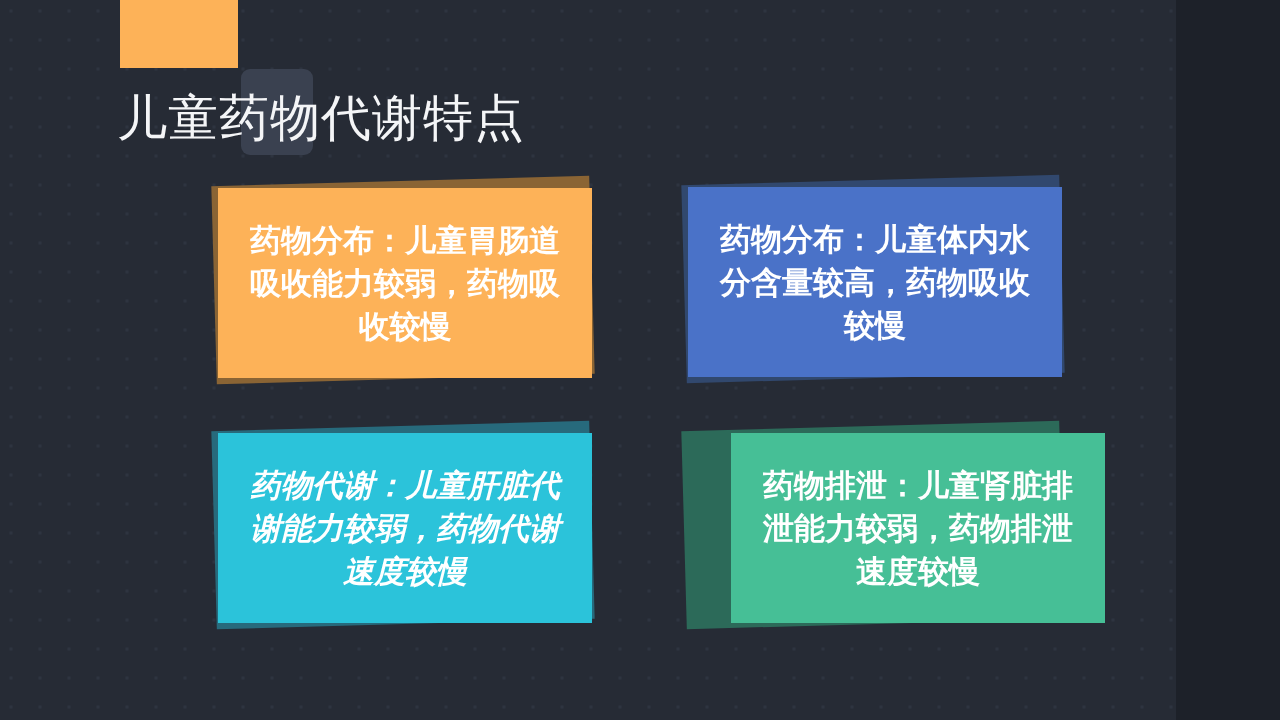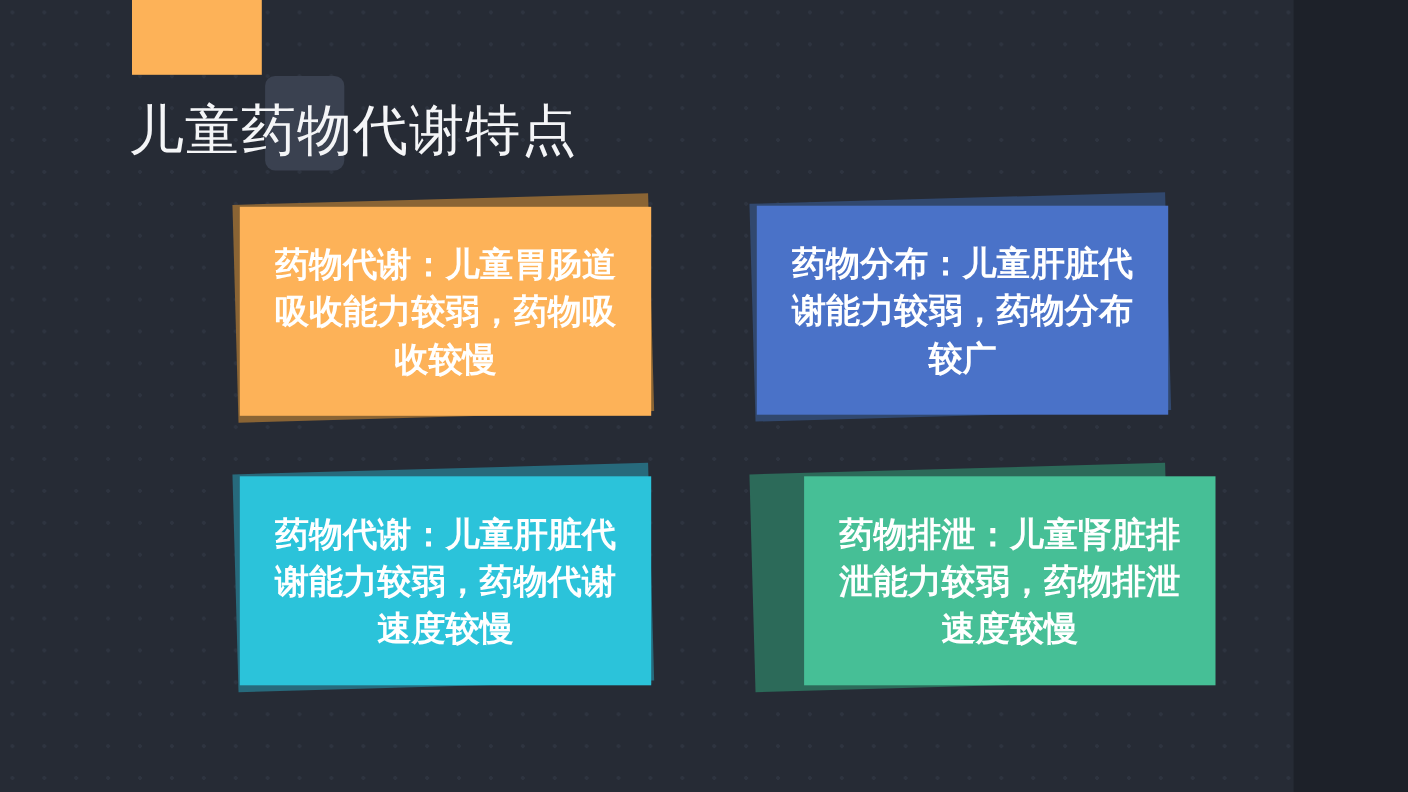--- a/index.html
+++ b/index.html
@@ -91,46 +91,46 @@
   .pos-1 { left: 218px; top: 188px; }
   .pos-2 { left: 688px; top: 187px; }
   .pos-3 { left: 218px; top: 433px; }
   .pos-4 { left: 688px; top: 433px; }
 
   
   .c-orange      { background: #fdb258; }
   .c-orange-sh   { background: #8a6434; }
   .c-blue        { background: #4a72c8; }
   .c-blue-sh     { background: #31486e; }
-  .c-cyan        { background: #2bc3da; }
+  .c-cyan        { background: #2bc3da; font-style: italic; }
   .c-cyan-sh     { background: #276a7c; }
   .c-green       { background: #46bf96; margin-left: 43px; }
   .c-green-sh    { background: #2c6a59; }
 </style>
 </head>
 <body>
 
 <div id="slide">
 
   <div class="deco-orange"></div>
   <div class="deco-square"></div>
 
   <div class="title">儿童药物代谢特点</div>
 
   <div class="card-wrap pos-1">
     <div class="card-shadow c-orange-sh"></div>
     <div class="card c-orange">
-      <div class="card-text">药物代谢：儿童胃肠道吸收能力较弱，药物吸收较慢</div>
+      <div class="card-text">药物分布：儿童胃肠道吸收能力较弱，药物吸收较慢</div>
     </div>
   </div>
 
   <div class="card-wrap pos-2">
     <div class="card-shadow c-blue-sh"></div>
     <div class="card c-blue">
-      <div class="card-text">药物分布：儿童肝脏代谢能力较弱，药物分布较广</div>
+      <div class="card-text">药物分布：儿童体内水分含量较高，药物吸收较慢</div>
     </div>
   </div>
 
   <div class="card-wrap pos-3">
     <div class="card-shadow c-cyan-sh"></div>
     <div class="card c-cyan">
       <div class="card-text">药物代谢：儿童肝脏代谢能力较弱，药物代谢速度较慢</div>
     </div>
   </div>
 

